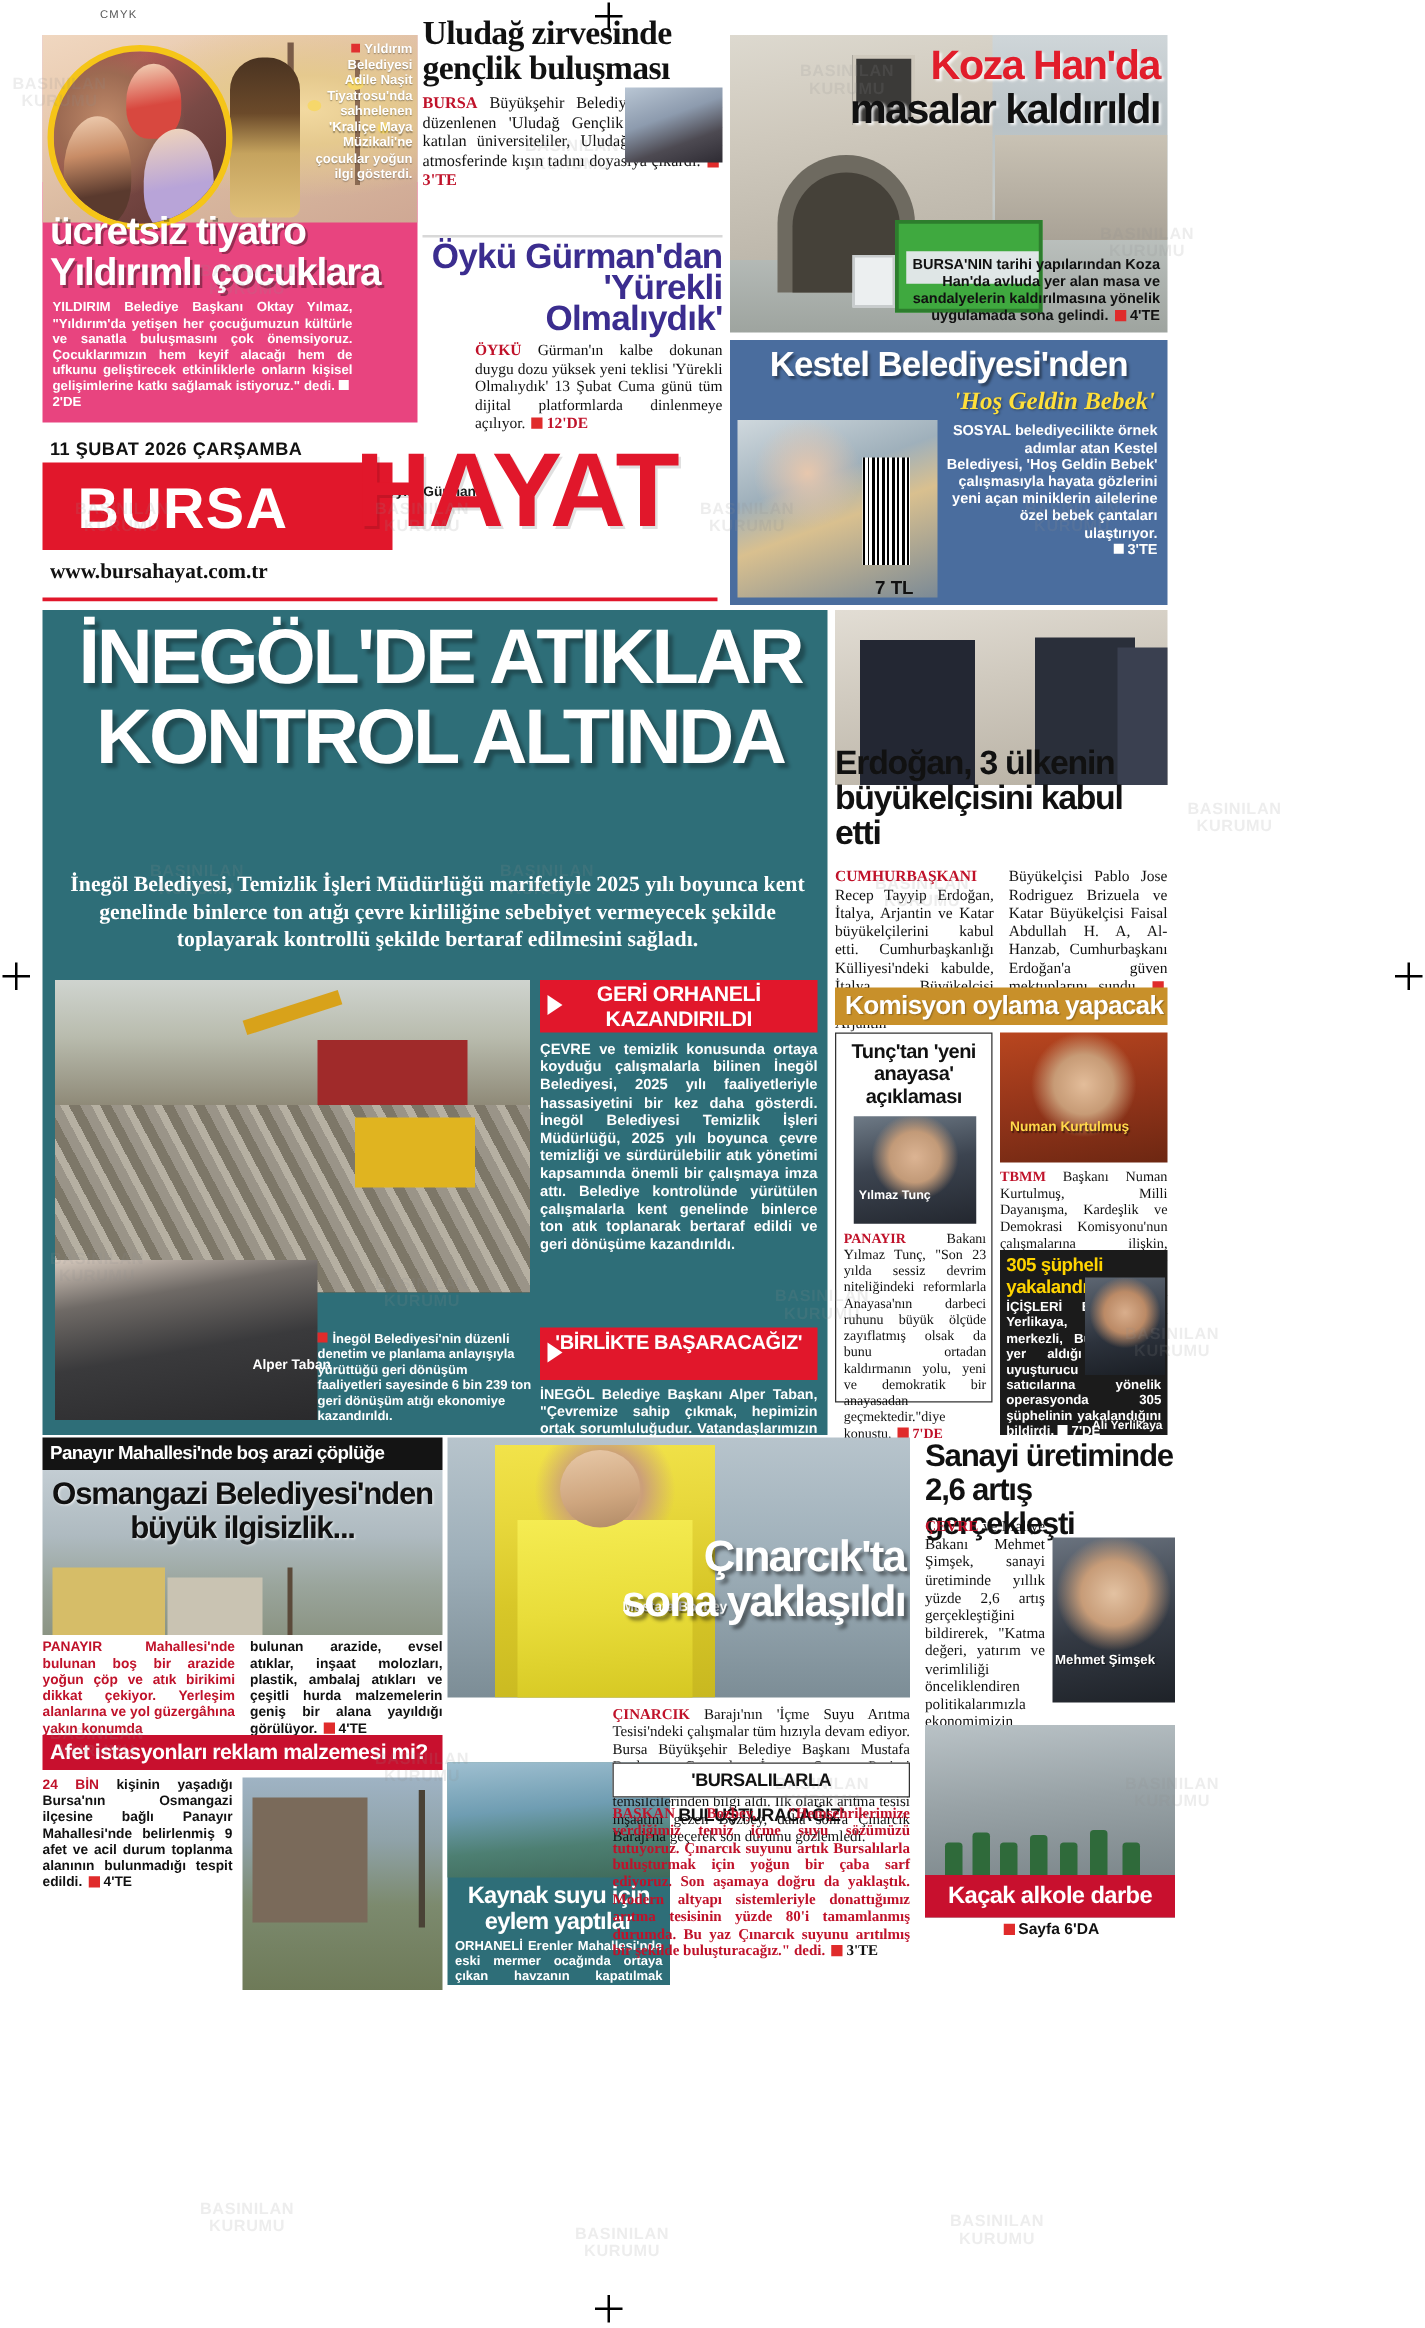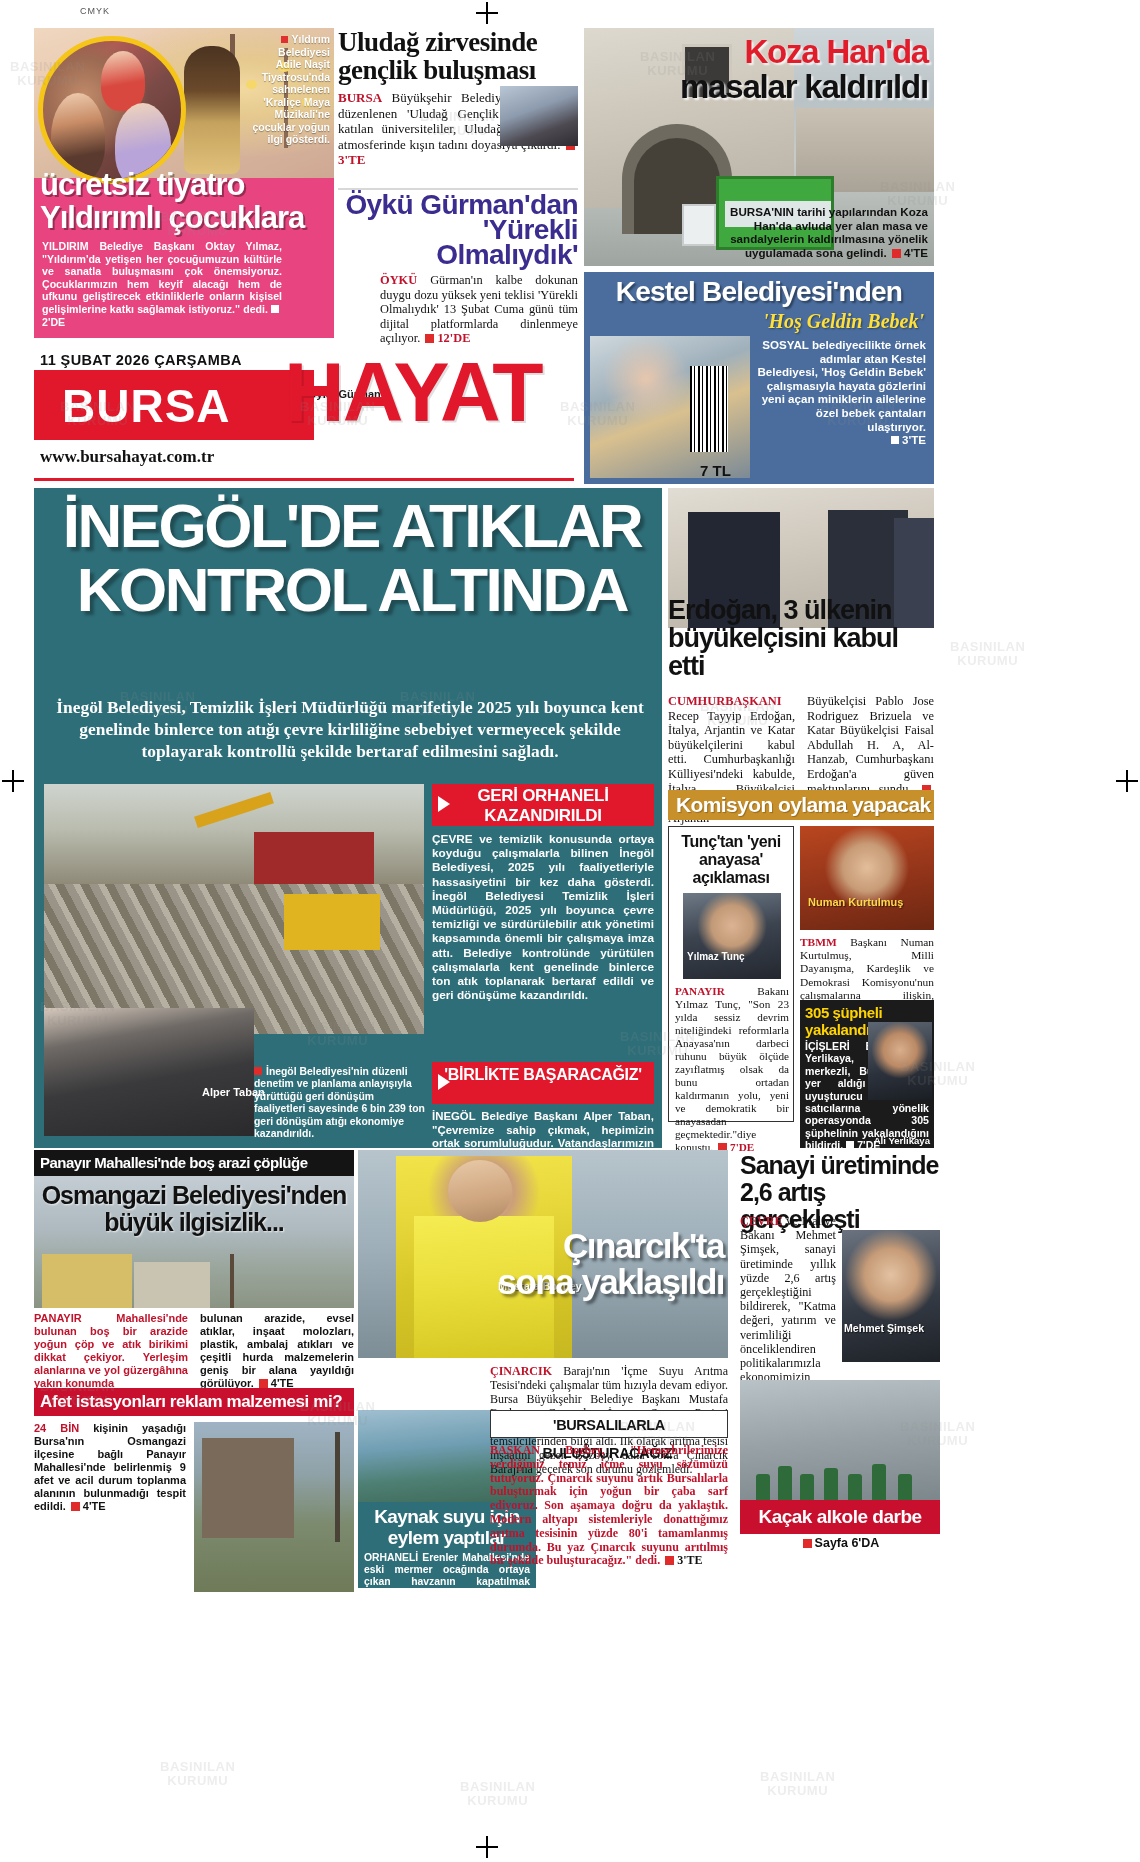--- a/index.html
+++ b/index.html
@@ -66,21 +66,21 @@
     font-family:"Liberation Sans", sans-serif;
   }
   .tl-body {
     position:absolute; left:8px; top:212px; width:240px;
     color:#fff; font-weight:bold; font-size:10.6px; line-height:12.6px;
     text-align:justify;
   }
   .sq-w { display:inline-block; width:8px; height:8px; background:#fff; margin-right:3px; }
 
   
-  .uludag { position:absolute; left:338px; top:28px; width:240px; height:160px; }
+  .uludag { position:absolute; left:338px; top:12px; width:240px; height:160px; }
   .uludag h2 {
     font-family:"Liberation Serif", serif; font-weight:bold;
     font-size:27px; line-height:28px; color:#111; letter-spacing:-.5px;
   }
   .uludag p {
     font-family:"Liberation Serif", serif; font-size:13px; line-height:15.5px;
     color:#111; margin-top:6px; text-align:justify;
   }
   .uludag p b { color:#c0122a; font-weight:bold; }
   .uludag-img {

